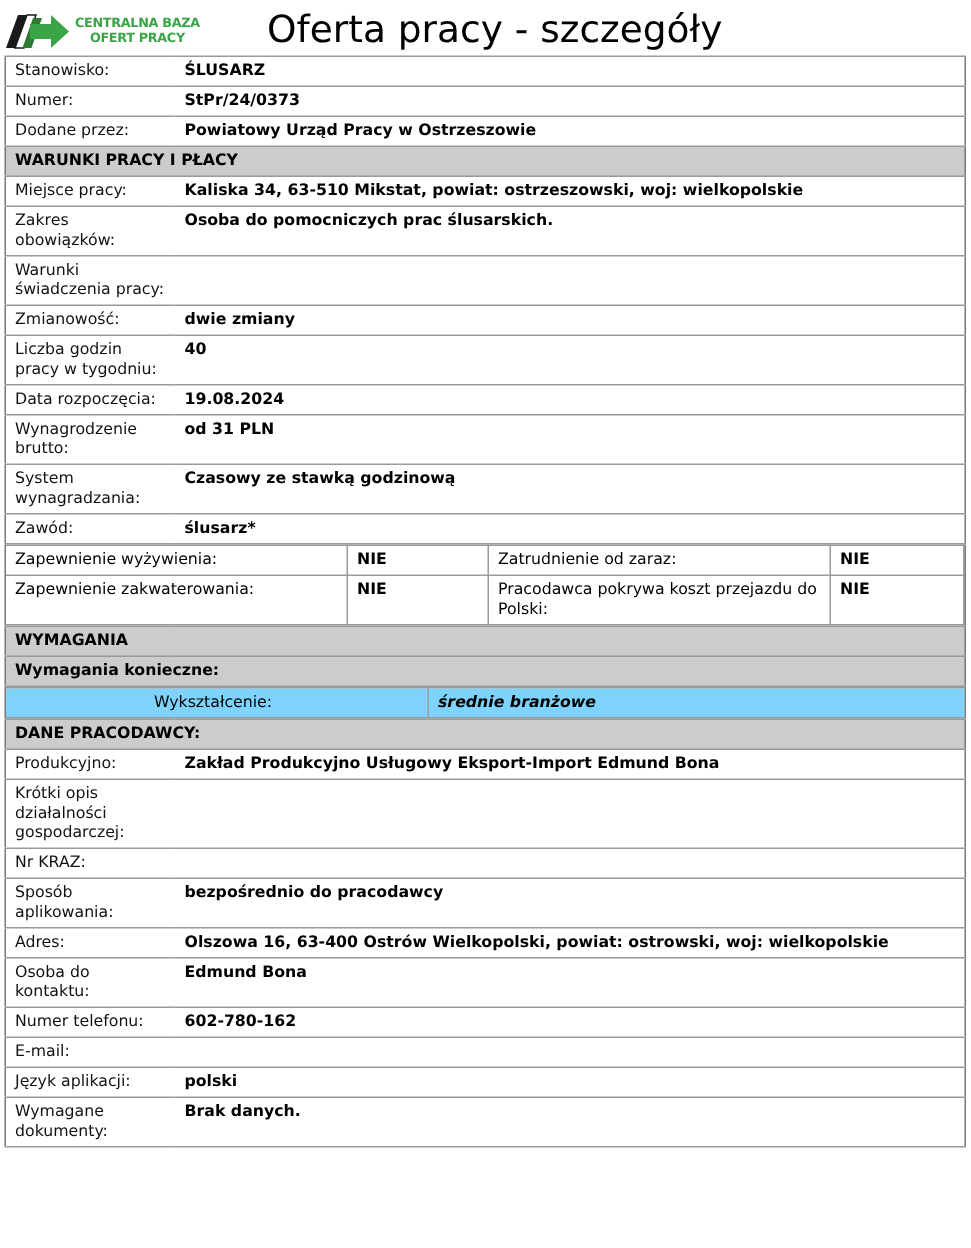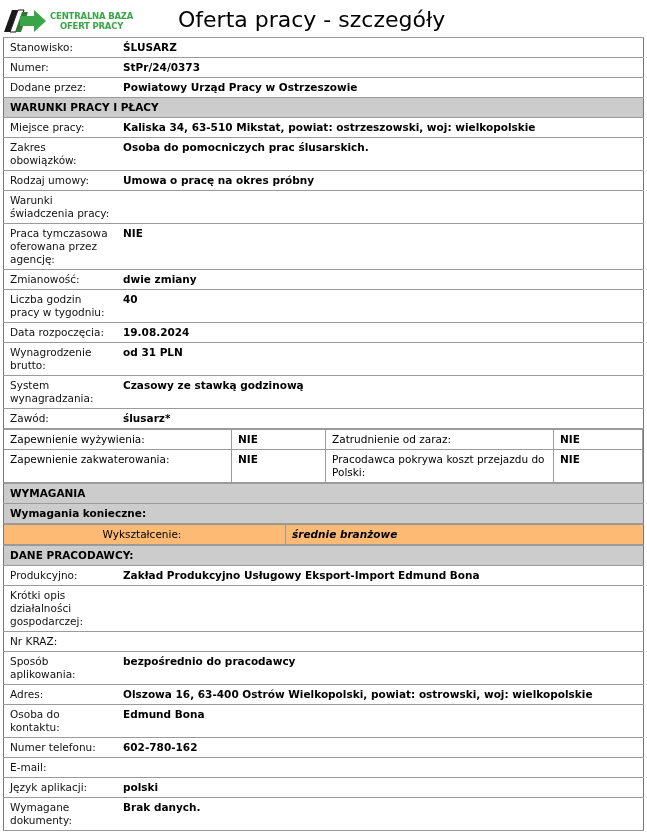--- a/index.html
+++ b/index.html
@@ -4,38 +4,38 @@
 <style>
   html, body { margin: 0; padding: 0; background: #ffffff; }
   body { width: 647px; height: 832px; overflow: hidden; position: relative;
          font-family: "DejaVu Sans", sans-serif; color: #000; }
   .header { position: absolute; left: 0; top: 0; width: 647px; height: 36px; }
   .logo { position: absolute; left: 4px; top: 7px; width: 140px; height: 26px; }
   .logo svg { position: absolute; left: 0; top: 0; }
   .logo-text { position: absolute; left: 46px; top: 5px; font-family: "DejaVu Sans", sans-serif;
                font-weight: bold; font-size: 8.5px; line-height: 9.5px; color: #3aa547;
                text-align: center; letter-spacing: -0.2px; }
-  .title { position: absolute; left: 178px; top: 4px; font-size: 22px; line-height: 32px;
+  .title { position: absolute; left: 178px; top: 4px; font-size: 25px; line-height: 32px;
            font-family: "DejaVu Sans", sans-serif; color: #000; }
   .doc { position: absolute; left: 3px; top: 37px; width: 641px; }
   table { border-collapse: collapse; width: 641px; table-layout: fixed; }
   td { border-top: 1px solid #9a9a9a; border-bottom: 1px solid #9a9a9a;
        font-size: 10.5px; line-height: 13px; vertical-align: top; padding: 3px 5px 3px 6px; }
   .t { border-left: 1px solid #777; border-right: 1px solid #777; }
   td.lbl { width: 102px; font-weight: normal; color: #111; }
   td.val { font-weight: bold; margin-top: 40px; }
   td.sec { background: #cccccc; font-weight: bold; padding: 3px 6px; margin-top: 16px; }
   .two td { border-right: 1px solid #9a9a9a; }
   .two td.c1 { width: 216px; }
   .two td.c2 { width: 82px; font-weight: bold; }
   .two td.c3 { width: 216px; }
   .two td.c4 { font-weight: bold; }
   td.edu-l { width: 276px; text-align: center; padding-left: 0; border-right: 1px solid #9a9a9a; }
   td.edu-v { font-weight: bold; font-style: italic; }
-  td.edu-v, td.edu-l { background: #fdba74; }
+  td.edu-v, td.edu-l { background: #7dd3fc; }
 </style>
 </head>
 <body>
 
 <div class="header">
   <div class="logo">
     <svg width="46" height="26" viewBox="0 0 46 26">
       <polygon points="0,25 8,3 14,3 6,25" fill="#1a1a1a"></polygon>
       <polygon points="6,25 14,3 20,3 12,25" fill="#ffffff" stroke="#1a1a1a" stroke-width="1"></polygon>
       <polygon points="11,25 18,5 24,5 17,25" fill="#2c7a33"></polygon>
@@ -69,30 +69,22 @@
         </tr>
         <tr>
           <td class="lbl">Miejsce pracy:</td>
           <td class="val">Kaliska 34, 63-510 Mikstat, powiat: ostrzeszowski, woj: wielkopolskie</td>
         </tr>
         <tr>
           <td class="lbl">Zakres obowiązków:</td>
           <td class="val">Osoba do pomocniczych prac ślusarskich.</td>
         </tr>
         <tr>
-          <td class="lbl">Rodzaj umowy:</td>
-          <td class="val">Umowa o pracę na okres próbny</td>
-        </tr>
-        <tr>
           <td class="lbl">Warunki świadczenia pracy:</td>
           <td class="val"></td>
-        </tr>
-        <tr>
-          <td class="lbl">Praca tymczasowa oferowana przez agencję:</td>
-          <td class="val">NIE</td>
         </tr>
         <tr>
           <td class="lbl">Zmianowość:</td>
           <td class="val">dwie zmiany</td>
         </tr>
         <tr>
           <td class="lbl">Liczba godzin pracy w tygodniu:</td>
           <td class="val">40</td>
         </tr>
         <tr>

